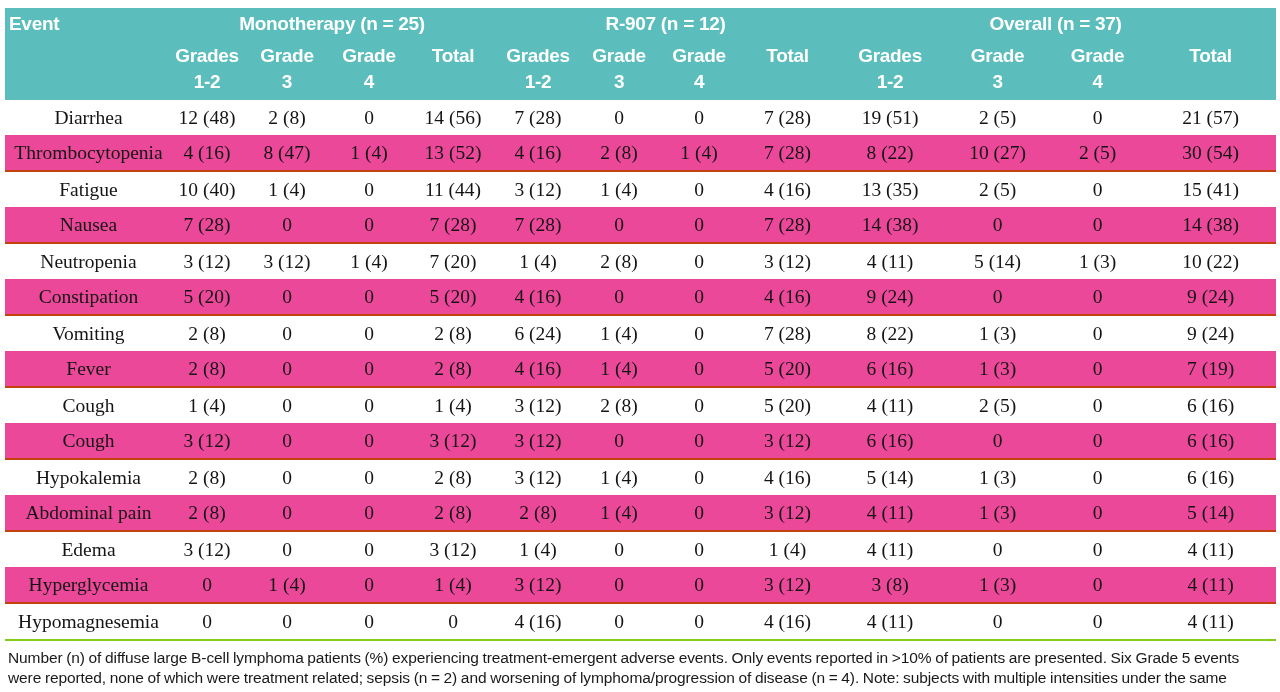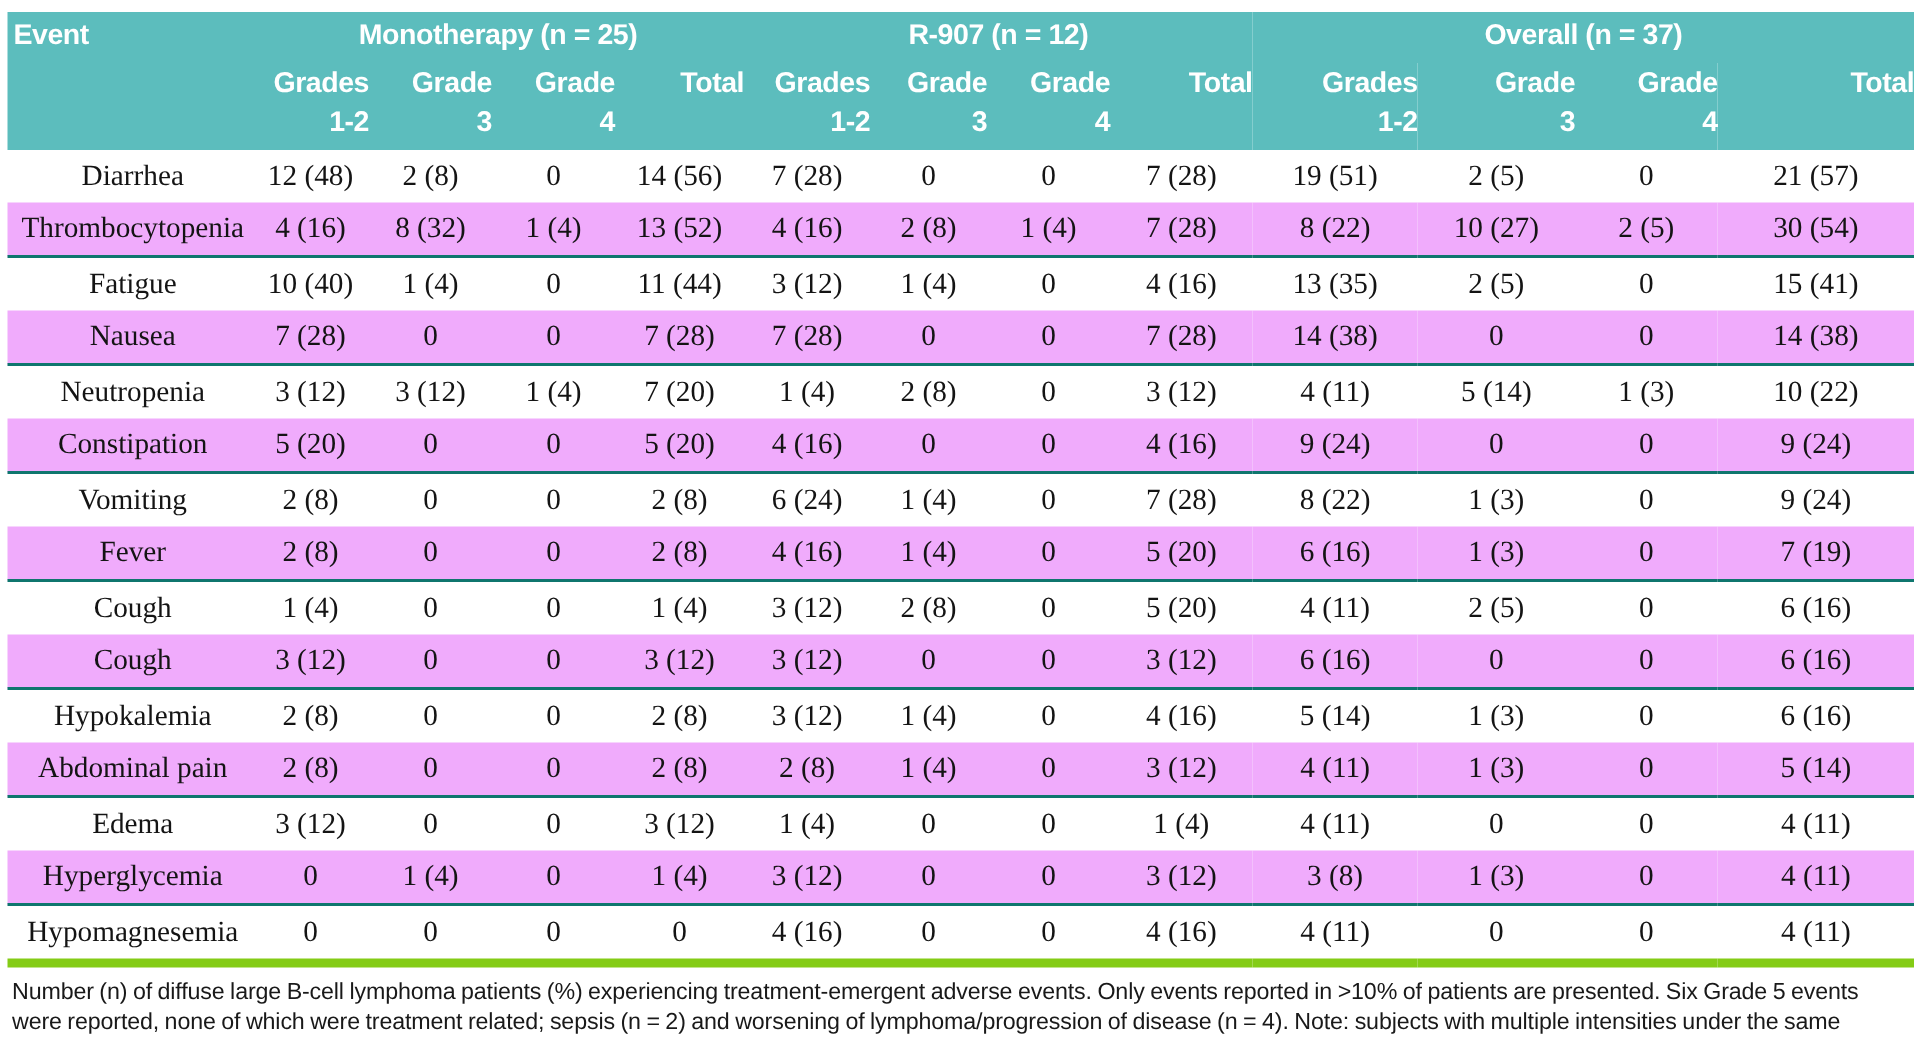--- a/index.html
+++ b/index.html
@@ -52,21 +52,21 @@
     padding: 5px 0 0 4px;
   }
   th.group-head {
     text-align: center;
     vertical-align: top;
     font-size: 19px;
     height: 29px;
     padding-top: 5px;
   }
   tr.subheader-row th.subcol {
-    text-align: right;
+    text-align: center;
     vertical-align: top;
     font-size: 19px;
     height: 57px;
     line-height: 26px;
     padding-top: 1px;
   }
   tbody td {
     font-family: "Liberation Serif", "DejaVu Serif", serif;
     font-size: 19.5px;
     color: #141414;
@@ -76,26 +76,26 @@
   }
   td.event-cell {
     text-align: center;
     padding-left: 4px;
   }
   td.val {
     text-align: center;
   }
   tbody tr.plain { background: #ffffff; }
   tbody tr.tinted {
-    background: #f0abfc;
-    border-bottom: 2px solid #0f766e;
+    background: #ec4899;
+    border-bottom: 2px solid #c2410c;
     margin-left: 44px;
   }
   tbody tr.last-row {
-    border-bottom: 6px solid #84cc16;
+    border-bottom: 2px solid #84cc16;
   }
   .footnote {
     font-family: "Liberation Sans", sans-serif;
     font-size: 15.5px;
     letter-spacing: -0.1px;
     color: #191919;
     line-height: 1.3;
     margin: 7px 8px 0 8px;
     word-spacing: -0.5px;
   }
@@ -193,21 +193,21 @@
           <td class="val">0</td>
           <td class="val">7 (28)</td>
           <td class="val">19 (51)</td>
           <td class="val">2 (5)</td>
           <td class="val">0</td>
           <td class="val">21 (57)</td>
         </tr>
         <tr class="tinted">
           <td class="event-cell">Thrombocytopenia</td>
           <td class="val">4 (16)</td>
-          <td class="val">8 (32)</td>
+          <td class="val">8 (47)</td>
           <td class="val">1 (4)</td>
           <td class="val">13 (52)</td>
           <td class="val">4 (16)</td>
           <td class="val">2 (8)</td>
           <td class="val">1 (4)</td>
           <td class="val">7 (28)</td>
           <td class="val">8 (22)</td>
           <td class="val">10 (27)</td>
           <td class="val">2 (5)</td>
           <td class="val">30 (54)</td>

